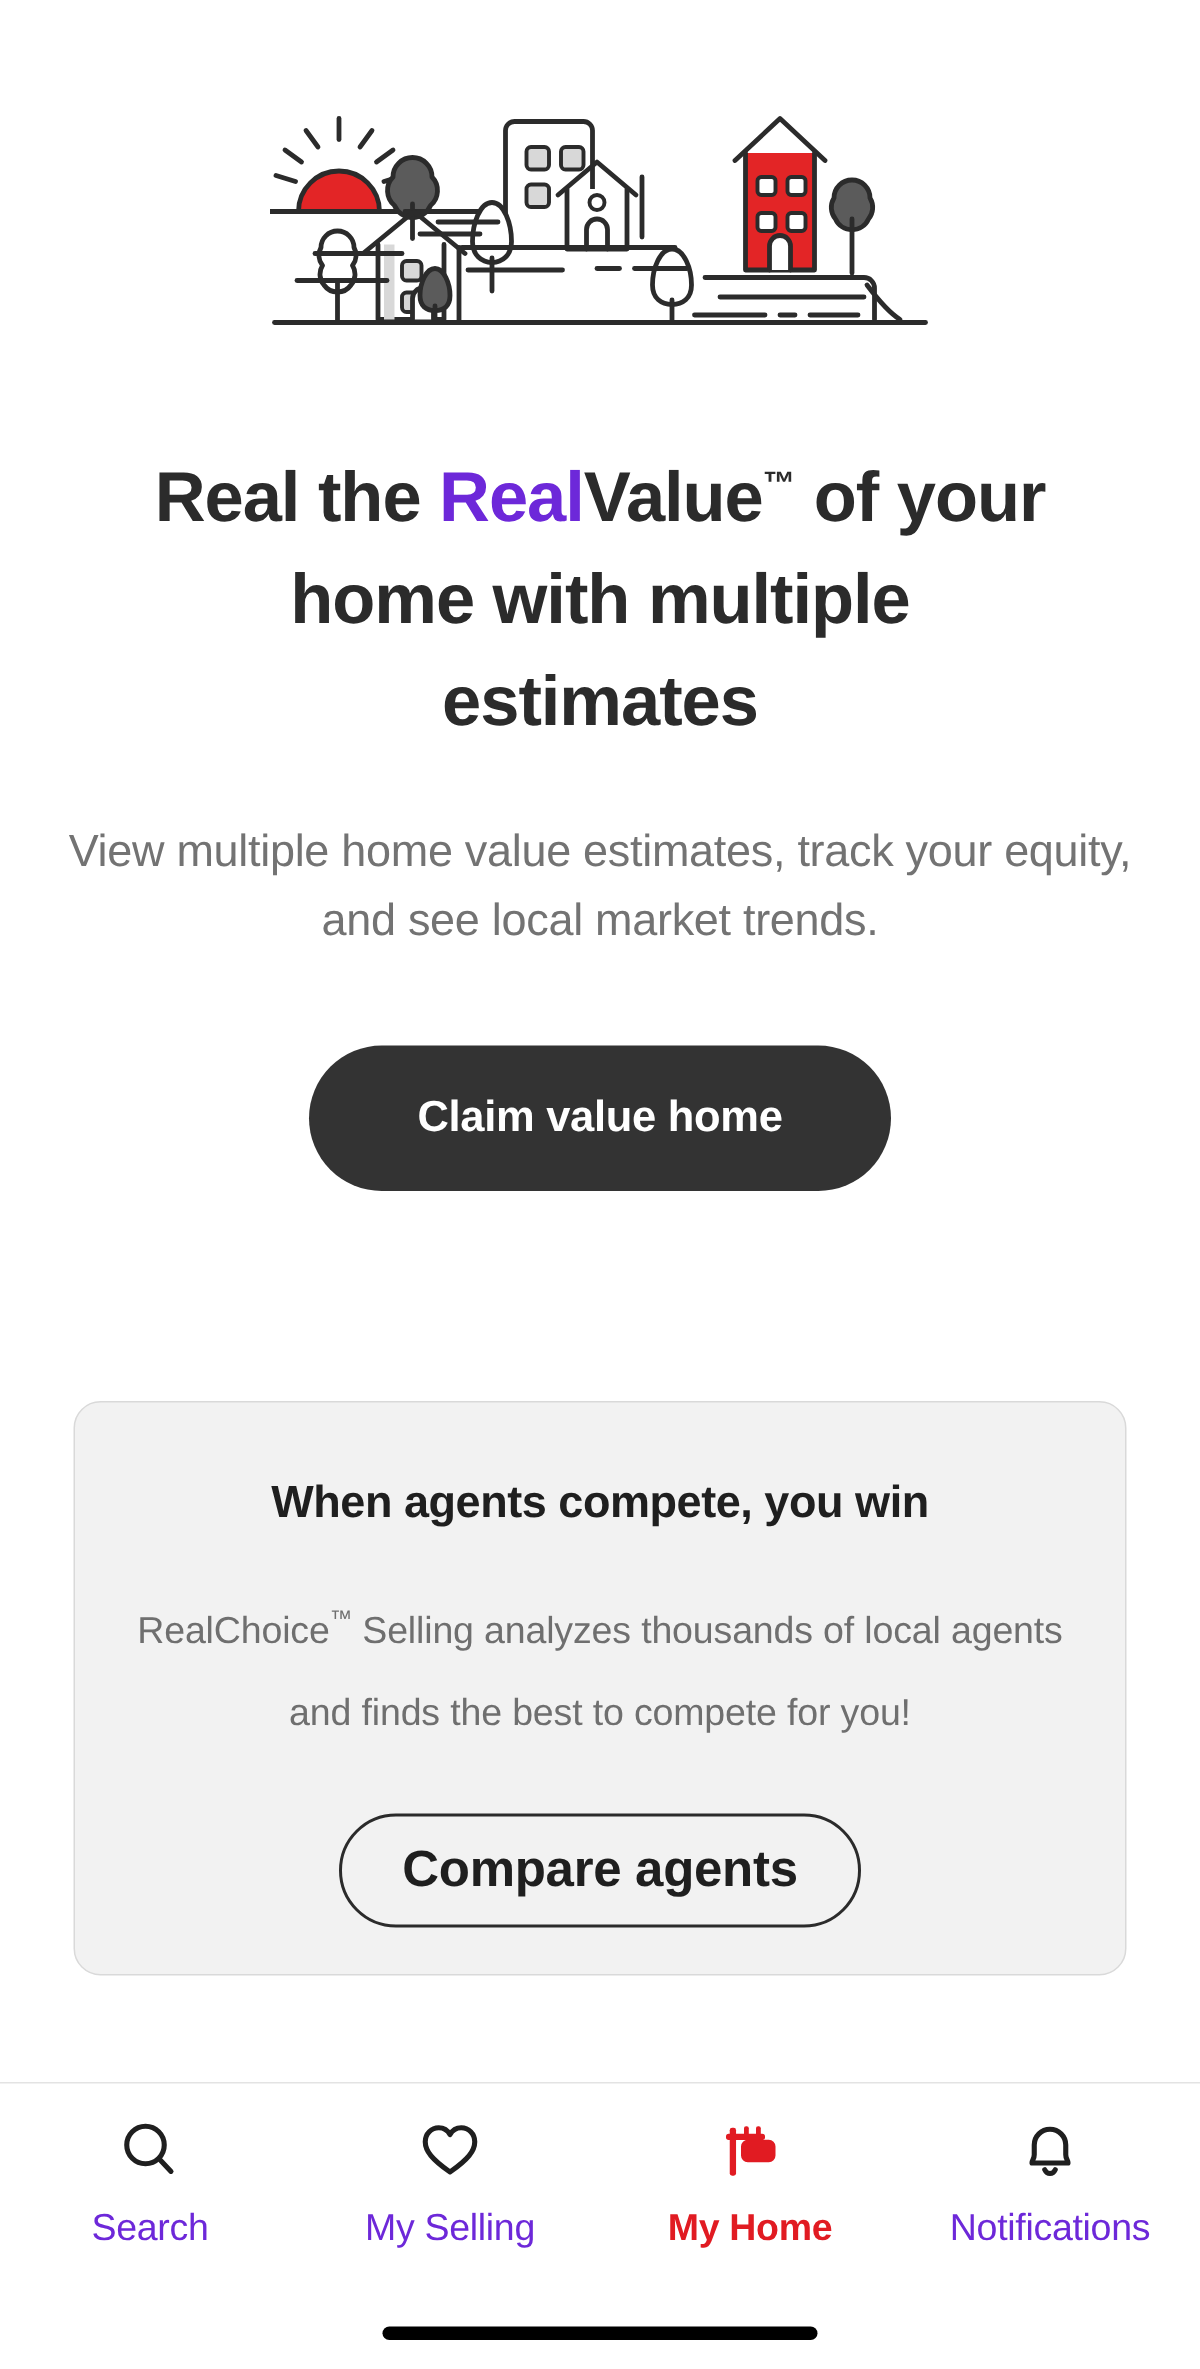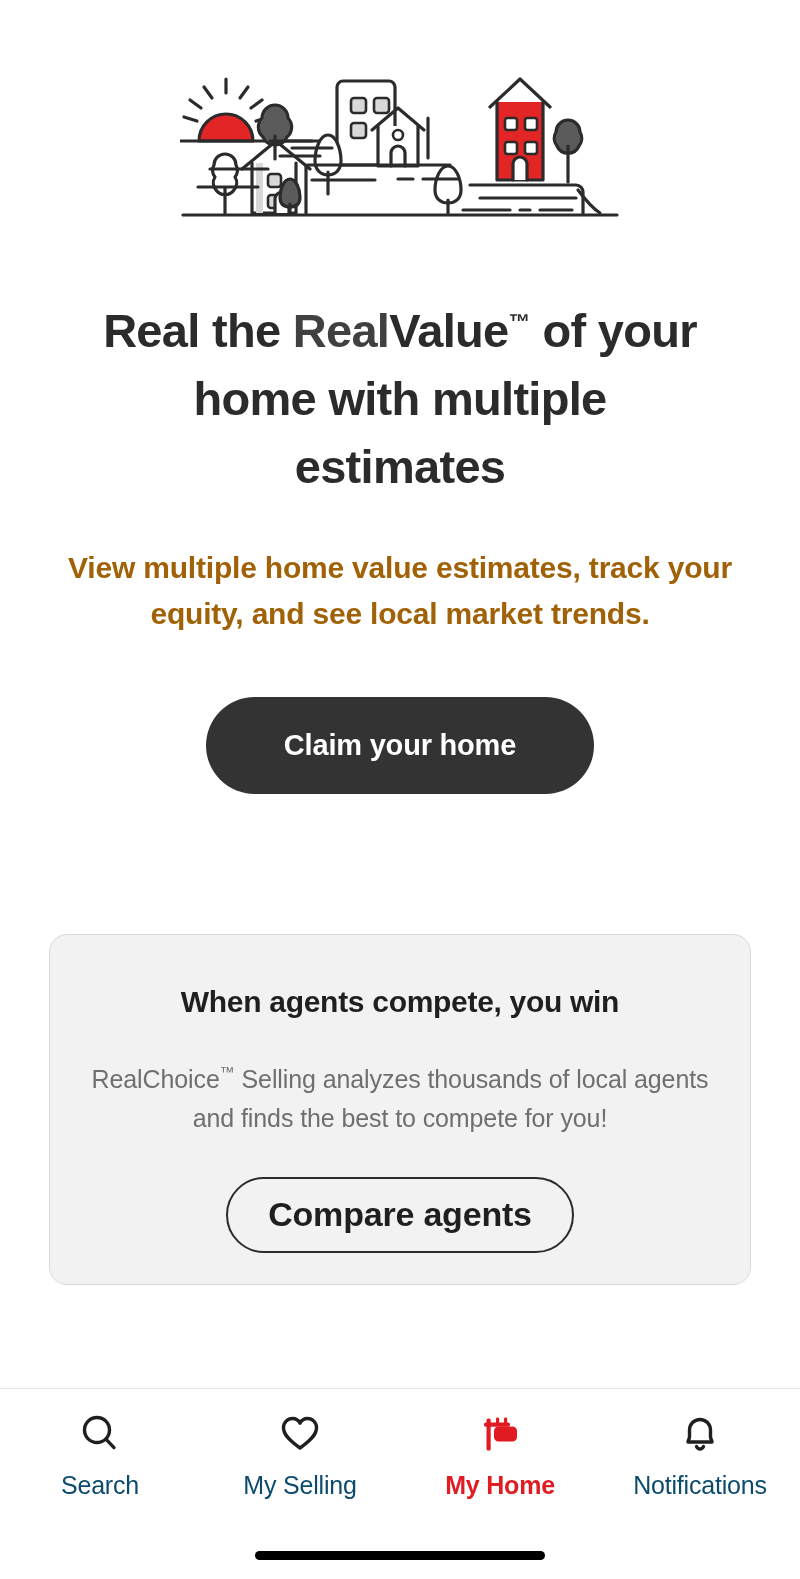--- a/index.html
+++ b/index.html
@@ -46,36 +46,36 @@
   .headline {
     margin: 56px auto 0;
     width: 630px;
     text-align: center;
     font-size: 47px;
     line-height: 68px;
     font-weight: 700;
     letter-spacing: -0.7px;
     color: #2b2b2b;
   }
-  .headline .accent { color: #404040; }
+  .headline .accent { color: #6d28d9; }
   .headline sup {
     font-size: 0.46em;
     vertical-align: 0.85em;
     letter-spacing: 0;
   }
 
   
   .subtitle {
     margin: 44px auto 0;
     width: 715px;
     text-align: center;
     font-size: 30px;
     line-height: 46px;
-    font-weight: 700;
-    color: #a16207;
+    font-weight: 400;
+    color: #737373;
     letter-spacing: -0.2px;
   }
 
   
   .cta-wrap {
     margin-top: 60px;
     display: flex;
     justify-content: center;
   }
   .btn-primary {
@@ -108,21 +108,21 @@
   }
   .card-title {
     font-size: 30px;
     font-weight: 700;
     color: #1f1f1f;
     letter-spacing: -0.3px;
   }
   .card-body {
     margin-top: 34px;
     font-size: 25px;
-    line-height: 38px;
+    line-height: 54px;
     color: #6f6f6f;
     letter-spacing: -0.1px;
   }
   .card-body sup {
     font-size: 0.6em;
     vertical-align: 0.75em;
   }
   .card-cta-wrap {
     margin-top: 40px;
     display: flex;
@@ -171,21 +171,21 @@
     font-family: "Liberation Sans", sans-serif;
   }
   .tab-icon {
     height: 46px;
     display: flex;
     align-items: center;
     justify-content: center;
   }
   .tab-label {
     font-size: 25px;
-    color: #0c4a6e;
+    color: #6d28d9;
     letter-spacing: -0.2px;
   }
   .tab.active .tab-label {
     color: #e11b22;
     font-weight: 700;
   }
 
   
   .home-indicator {
     position: absolute;
@@ -297,21 +297,21 @@
           <line x1="3" y1="153" x2="437" y2="153"></line>
         </g>
       </svg>
     </div>
 
     <h1 class="headline"><span>Real the </span><span class="accent">Real</span><span>Value</span><sup>™</sup><span> of your home with multiple estimates</span></h1>
 
     <p class="subtitle">View multiple home value estimates, track your equity, and see local market trends.</p>
 
     <div class="cta-wrap">
-      <button class="btn-primary">Claim your home</button>
+      <button class="btn-primary">Claim value home</button>
     </div>
 
     <section class="card">
       <h2 class="card-title">When agents compete, you win</h2>
       <p class="card-body"><span>RealChoice</span><sup>™</sup><span> Selling analyzes thousands of local agents and finds the best to compete for you!</span></p>
       <div class="card-cta-wrap">
         <button class="btn-outline">Compare agents</button>
       </div>
     </section>
 

